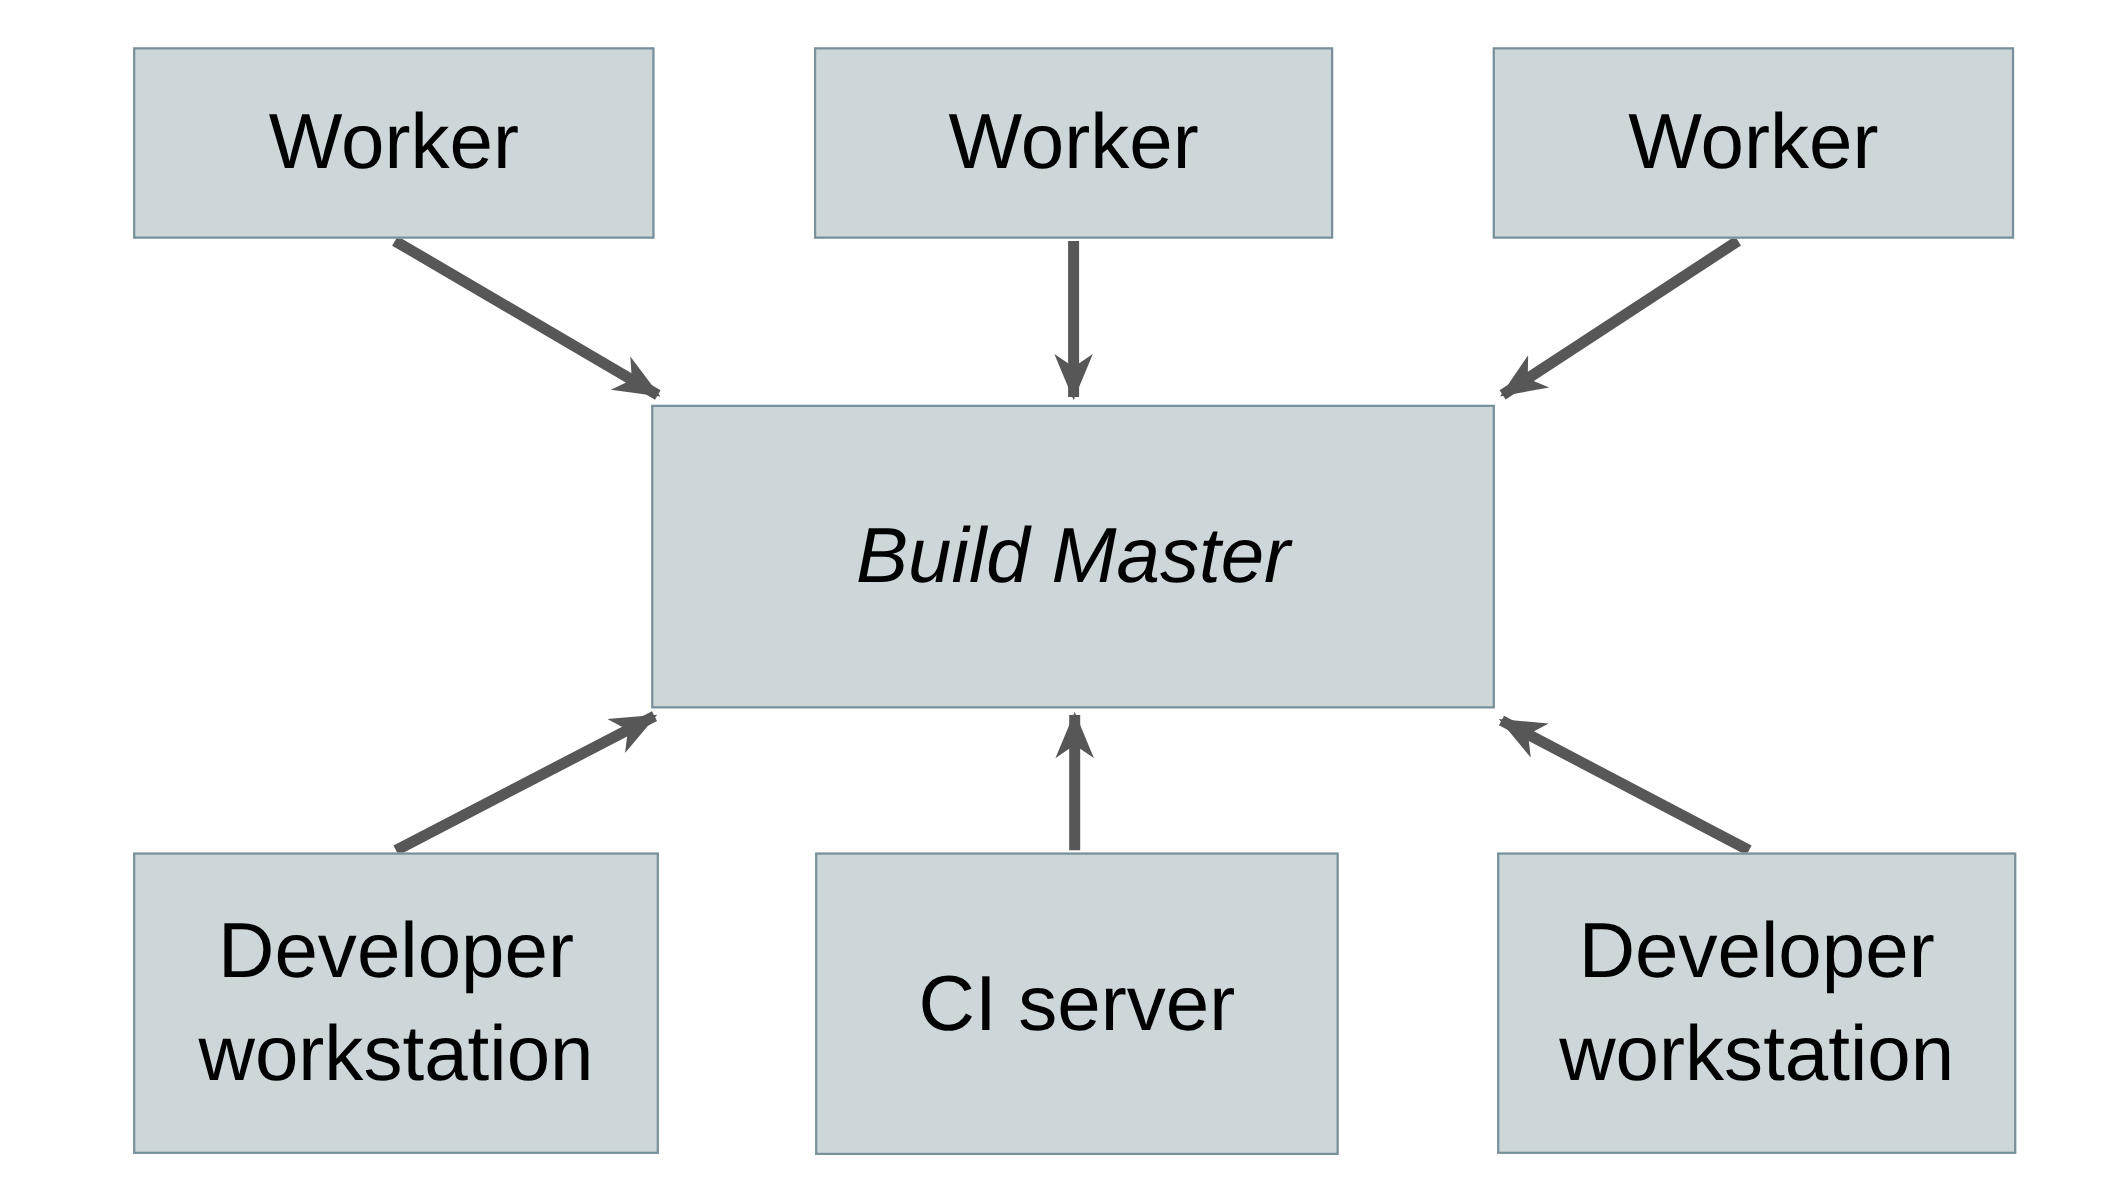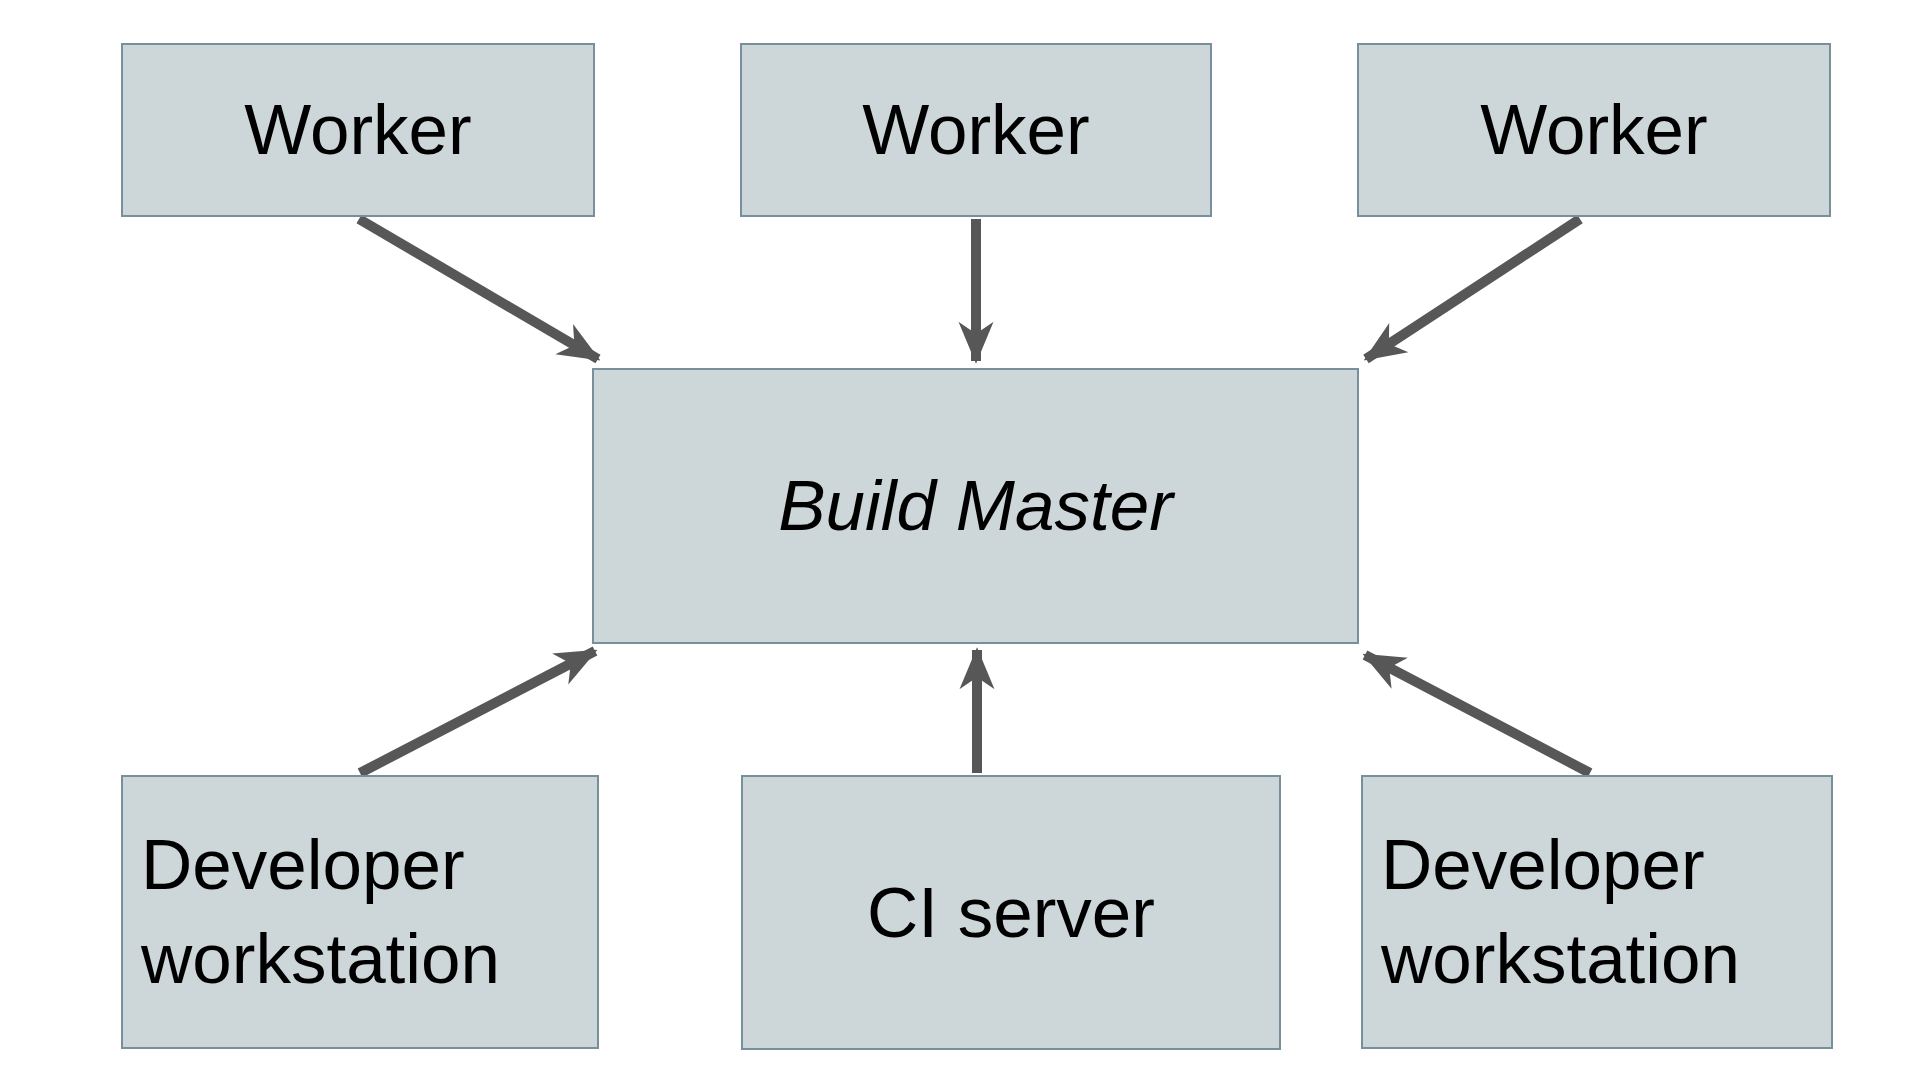--- a/index.html
+++ b/index.html
@@ -28,33 +28,33 @@
     stroke-width:10;
   }
   #arrowhead path{fill:var(--arrow);}
   .node{
     position:absolute;
     background:var(--node-fill);
     border:2.5px solid var(--node-border);
     display:flex;
     align-items:center;
     justify-content:center;
-    text-align:left;
+    text-align:center;
     color:var(--text);
     font-size:71px;
     line-height:1.32;
     box-sizing:border-box;
   }
   .node .label{padding:0 18px;}
   .worker-1{left:121px;top:43px;width:474px;height:174px;}
   .worker-2{left:740px;top:43px;width:472px;height:174px;}
   .worker-3{left:1357px;top:43px;width:474px;height:174px;}
   .build-master{left:592px;top:368px;width:767px;height:276px;font-style:italic;}
   .dev-left{left:121px;top:775px;width:478px;height:274px;}
-  .ci-server{left:741px;top:775px;width:540px;height:275px;}
+  .ci-server{left:741px;top:775px;width:476px;height:275px;}
   .dev-right{left:1361px;top:775px;width:472px;height:274px;}
 </style>
 </head>
 <body>
 
 <div class="canvas">
 
   <svg class="edge-layer" viewBox="0 0 1910 1090" xmlns="http://www.w3.org/2000/svg">
     <defs>
       <marker id="arrowhead" viewBox="0 0 12 10" refX="11.2" refY="5" markerWidth="42" markerHeight="38" markerUnits="userSpaceOnUse" orient="auto">

